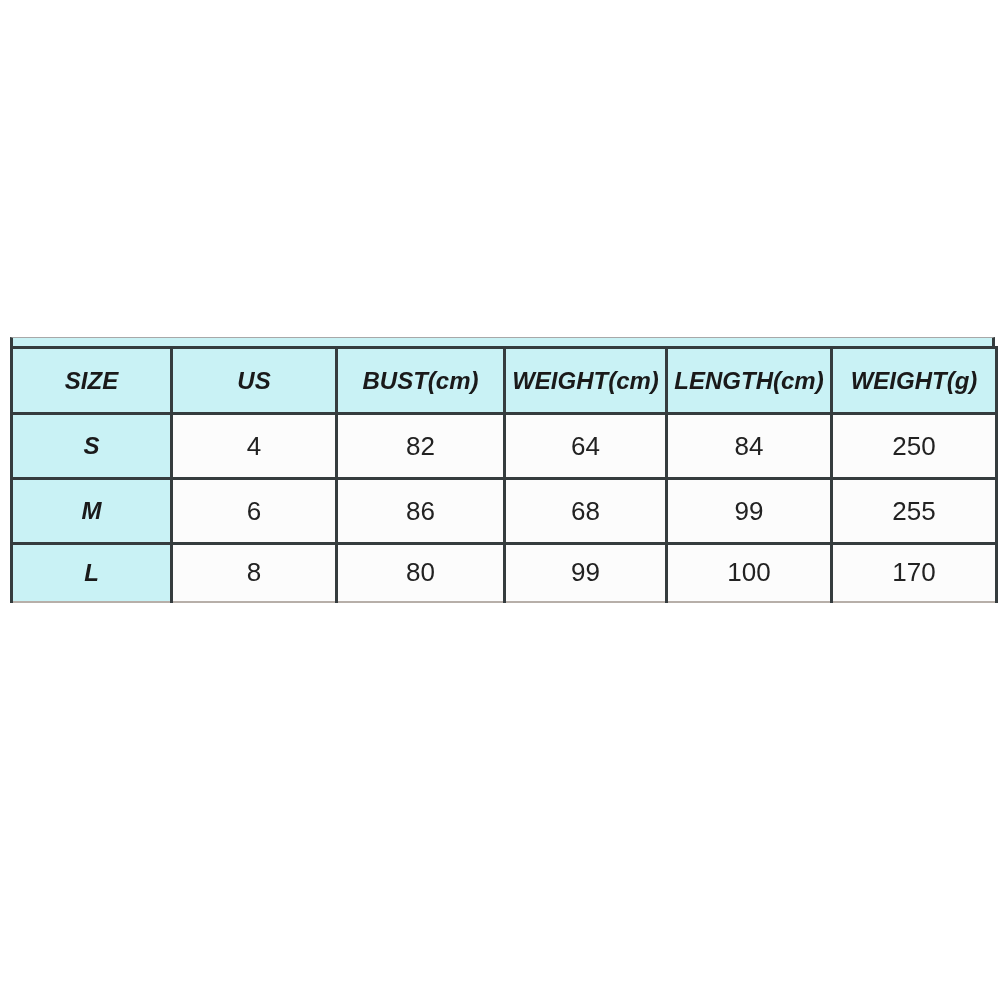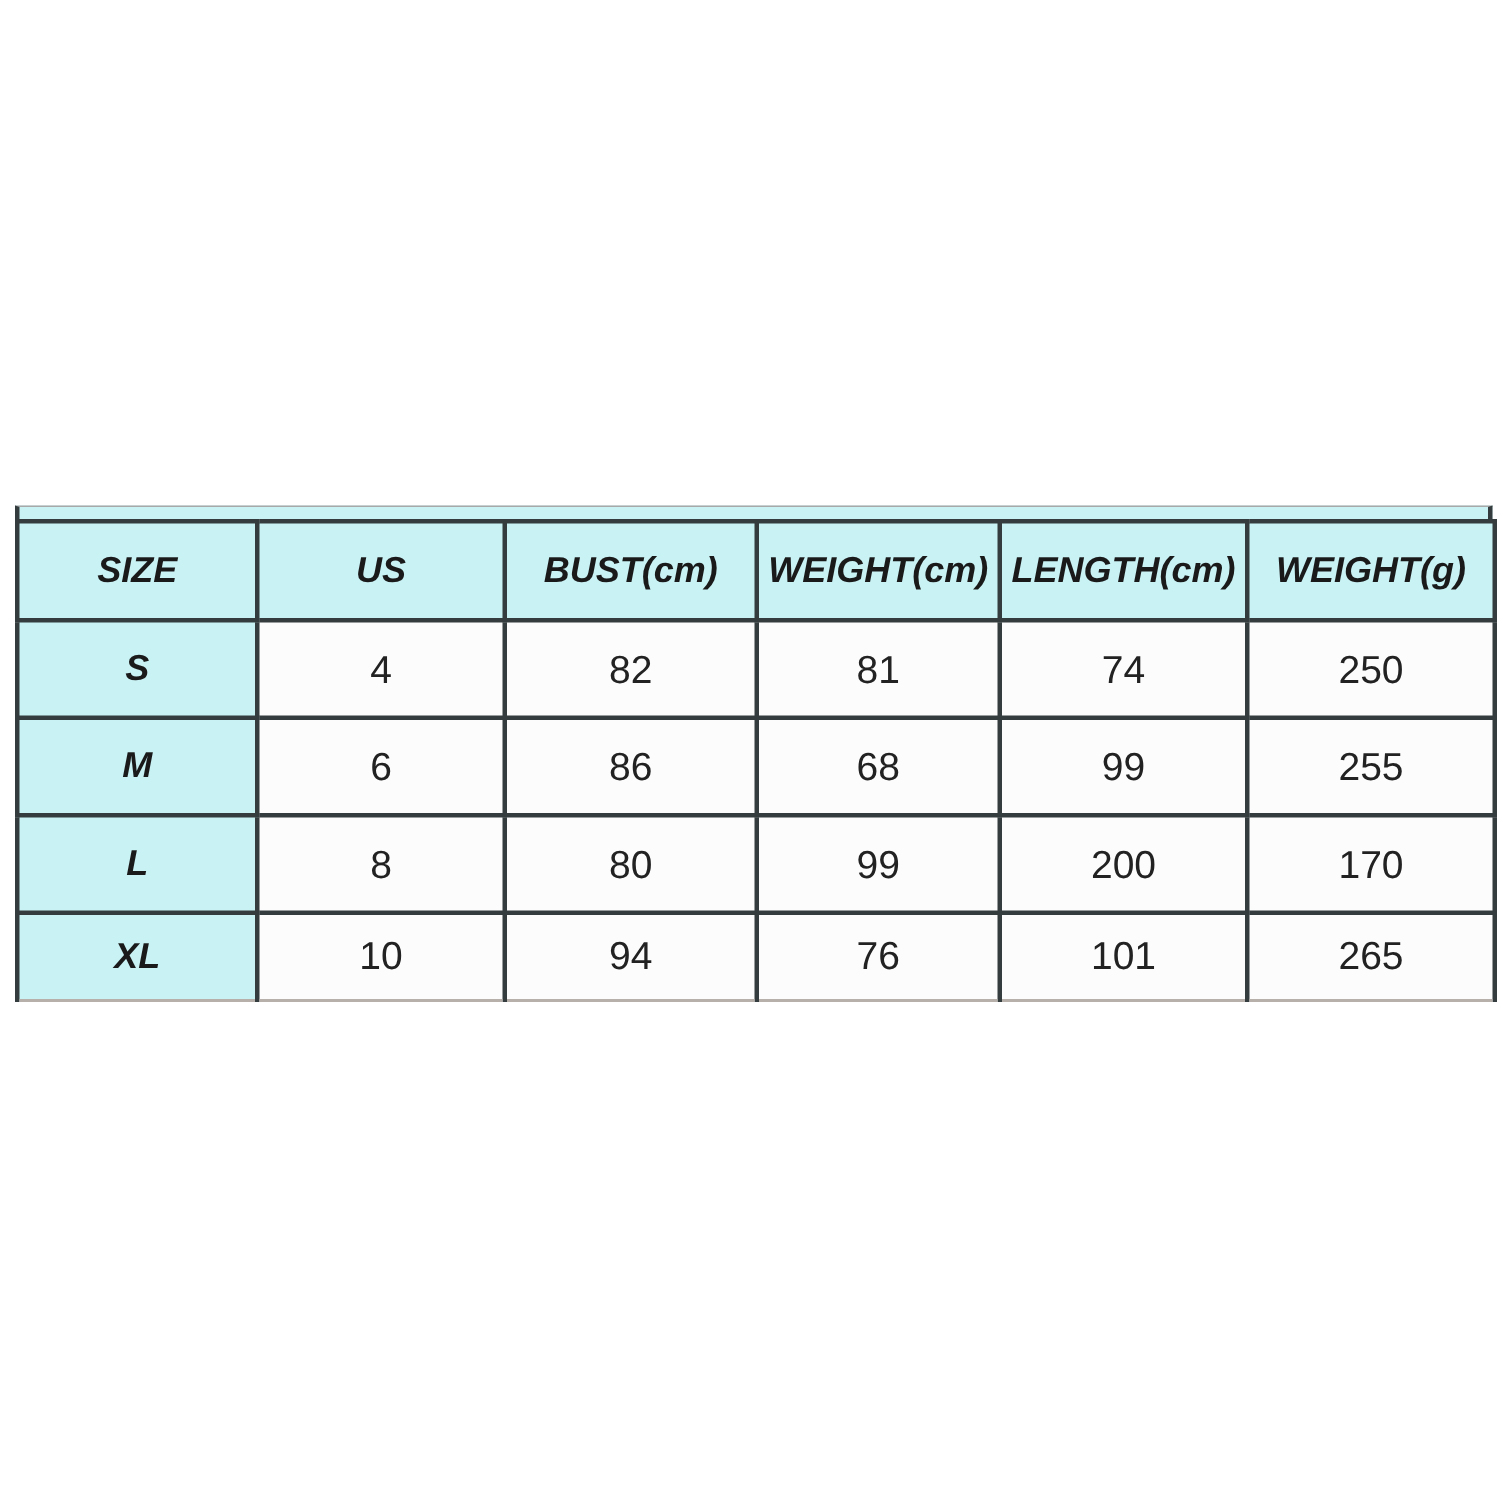--- a/index.html
+++ b/index.html
@@ -94,44 +94,36 @@
           <th>WEIGHT(cm)</th>
           <th>LENGTH(cm)</th>
           <th>WEIGHT(g)</th>
         </tr>
       </thead>
       <tbody>
         <tr>
           <td class="size-cell">S</td>
           <td>4</td>
           <td>82</td>
-          <td>81</td>
-          <td>74</td>
+          <td>64</td>
+          <td>84</td>
           <td>250</td>
         </tr>
         <tr>
           <td class="size-cell">M</td>
           <td>6</td>
           <td>86</td>
           <td>68</td>
           <td>99</td>
           <td>255</td>
         </tr>
         <tr>
           <td class="size-cell">L</td>
           <td>8</td>
           <td>80</td>
           <td>99</td>
-          <td>200</td>
+          <td>100</td>
           <td>170</td>
-        </tr>
-        <tr>
-          <td class="size-cell">XL</td>
-          <td>10</td>
-          <td>94</td>
-          <td>76</td>
-          <td>101</td>
-          <td>265</td>
         </tr>
       </tbody>
     </table>
   </div>
 </div>
 
 </body></html>

